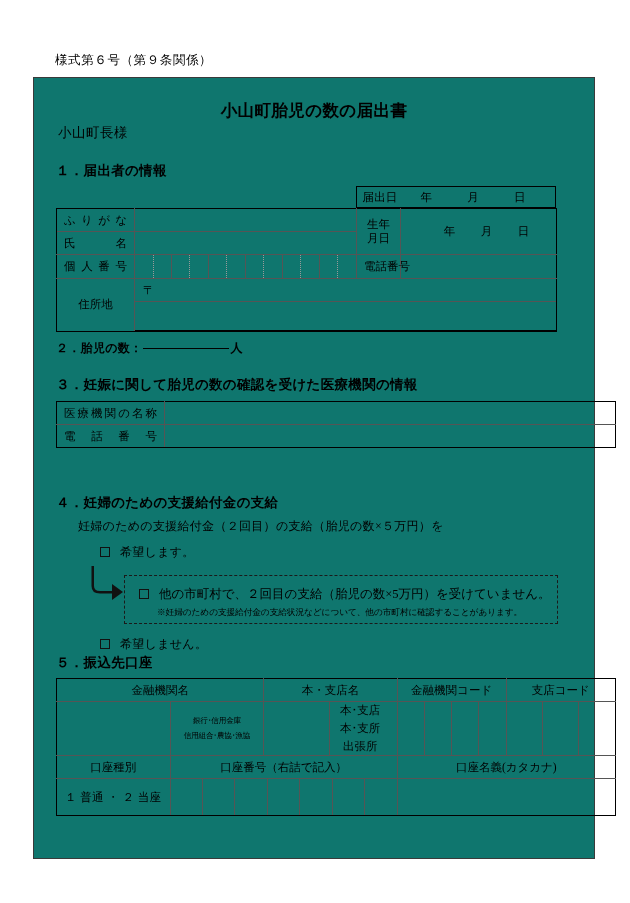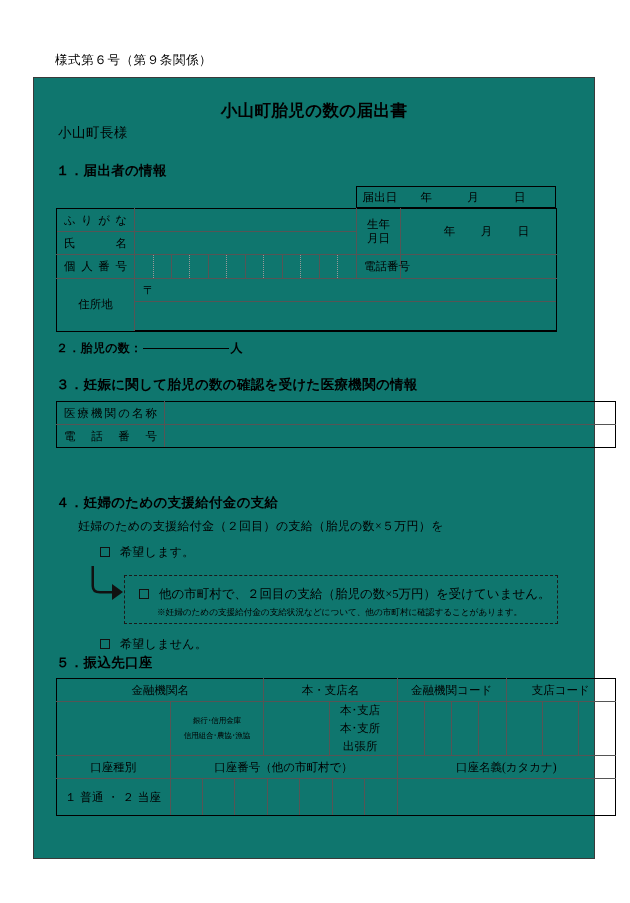--- a/index.html
+++ b/index.html
@@ -401,21 +401,21 @@
         <td class="tall"></td>
         <td class="tall"></td>
         <td class="tall"></td>
         <td class="tall"></td>
         <td class="tall"></td>
         <td class="tall thick-r"></td>
       </tr>
 
       <tr>
         <td class="thick-l">口座種別</td>
-        <td colspan="3">口座番号（他の市町村で）</td>
+        <td colspan="3">口座番号（右詰で記入）</td>
         <td colspan="7" class="thick-r">口座名義(カタカナ)</td>
       </tr>
 
       <tr>
         <td class="thick-l thick-b acct-type" style="height:36px">１ 普通 ・ ２ 当座</td>
         <td class="thick-b" colspan="3" style="padding:0;height:36px">
           <table class="grid" id="acct-grid" style="width:100%;height:36px;border:none">
             <tbody>
                   <tr>
                     <td style="border-width: initial; border-style: none; border-color: initial; width: 14.2857%;"></td>

